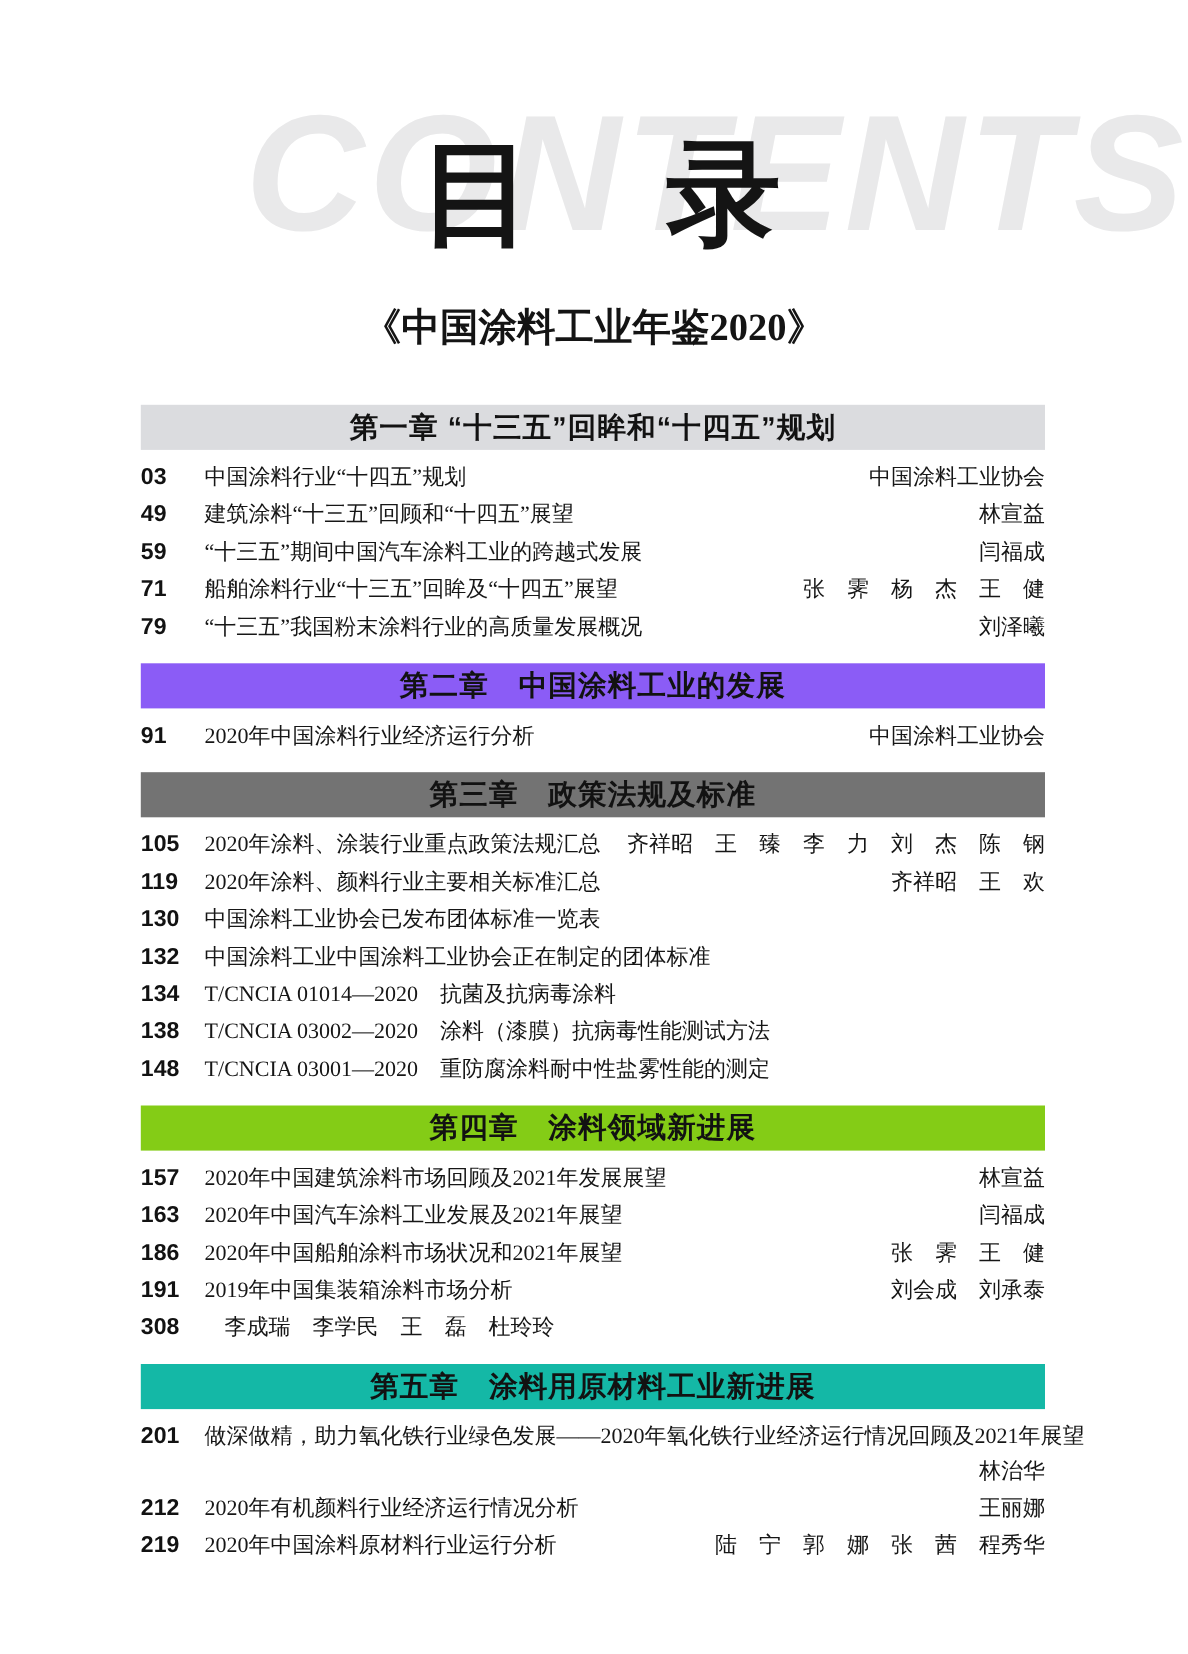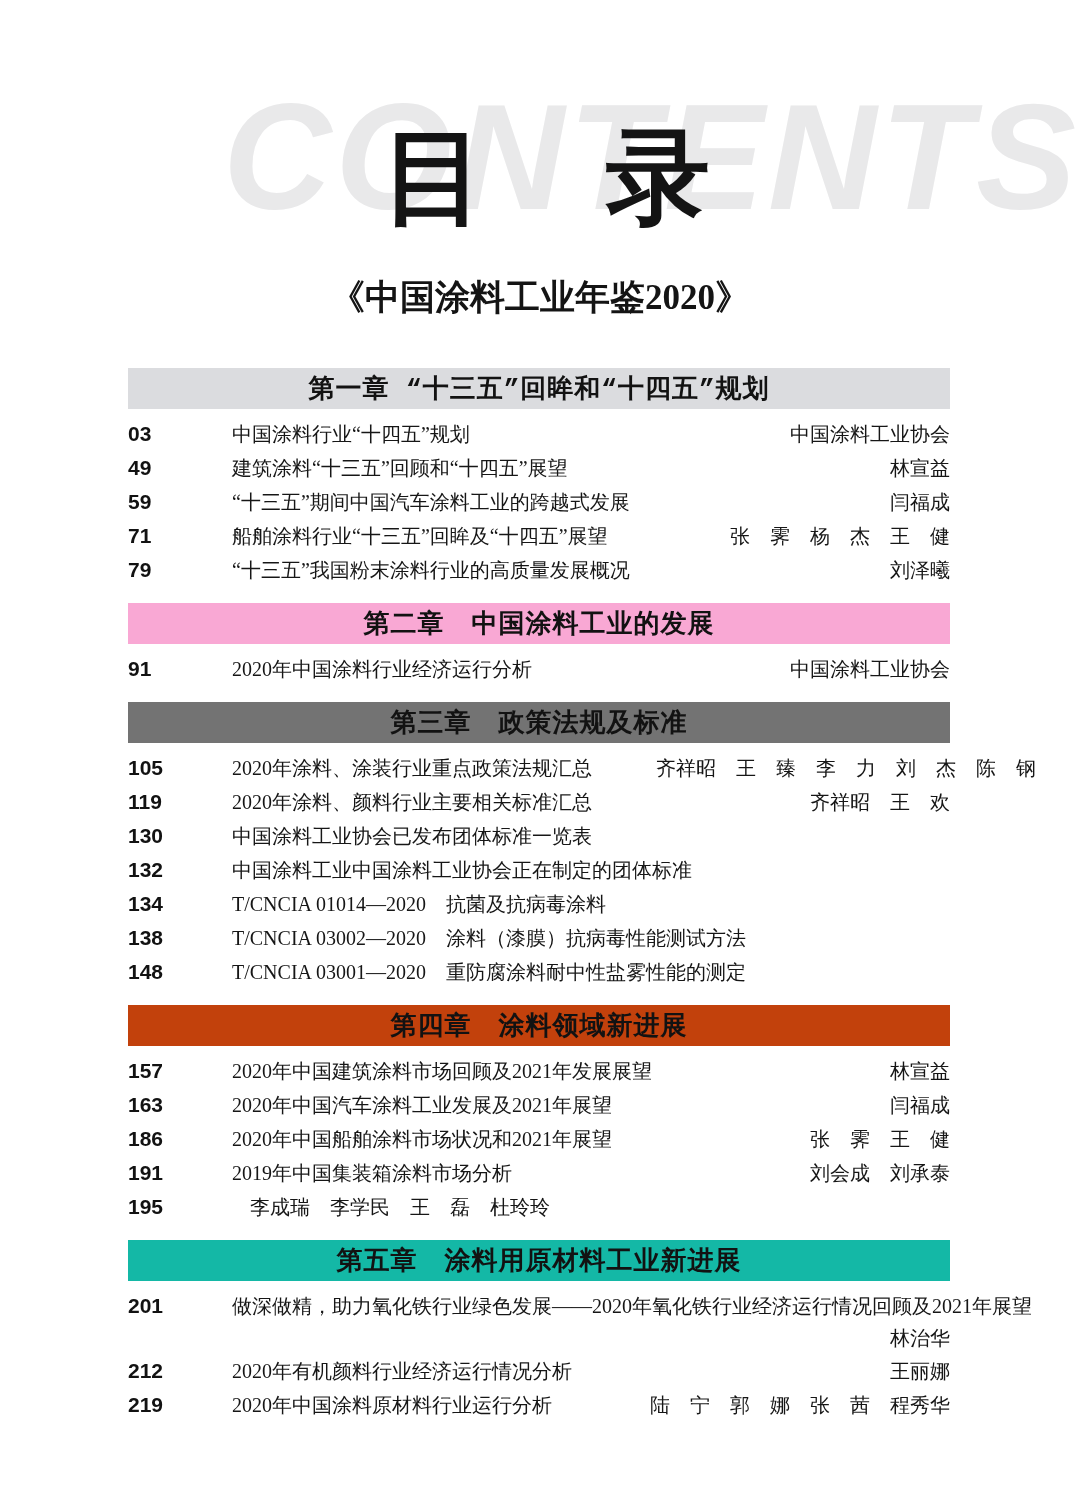--- a/index.html
+++ b/index.html
@@ -53,21 +53,21 @@
     height:41px;
     display:flex;align-items:center;justify-content:center;
     font-family:"Liberation Sans",sans-serif;
     font-weight:bold;font-size:26px;
     color:#121212;
     letter-spacing:1px;
   }
   .entries{padding:8px 0 6px 0;}
   .entry{
     display:flex;align-items:baseline;
-    line-height:33px;font-size:20px;gap:46px;
+    line-height:33px;font-size:20px;
   }
   .num{
     flex:none;width:58px;
     font-family:"Liberation Sans",sans-serif;
     font-weight:bold;font-size:21px;
     color:#121212;
   }
   .etitle{
     flex:1;
     font-family:"Liberation Serif",serif;
@@ -97,21 +97,21 @@
   </header>
 
   <div class="subtitle-row">
     <span class="rule"></span>
     <span class="subtitle">《中国涂料工业年鉴2020》</span>
     <span class="rule"></span>
   </div>
 
   <main id="toc">
       <section class="chapter">
-        <div class="chap-band" style="background: rgb(219, 220, 223); font-family: Liberation Mono, monospace;">第一章 “十三五”回眸和“十四五”规划</div>
+        <div class="chap-band" style="background: rgb(219, 220, 223);">第一章 “十三五”回眸和“十四五”规划</div>
         <div class="entries">
           <div class="entry">
             <span class="num">03</span>
             <span class="etitle">中国涂料行业“十四五”规划</span>
             <span class="eauthors">中国涂料工业协会</span>
           </div>
           <div class="entry">
             <span class="num">49</span>
             <span class="etitle">建筑涂料“十三五”回顾和“十四五”展望</span>
             <span class="eauthors">林宣益</span>
@@ -127,21 +127,21 @@
             <span class="eauthors">张　霁　杨　杰　王　健</span>
           </div>
           <div class="entry">
             <span class="num">79</span>
             <span class="etitle">“十三五”我国粉末涂料行业的高质量发展概况</span>
             <span class="eauthors">刘泽曦</span>
           </div>
         </div>
       </section>
       <section class="chapter">
-        <div class="chap-band" style="background: #f9a8d4;">第二章　中国涂料工业的发展</div>
+        <div class="chap-band" style="background: #8b5cf6;">第二章　中国涂料工业的发展</div>
         <div class="entries">
           <div class="entry">
             <span class="num">91</span>
             <span class="etitle">2020年中国涂料行业经济运行分析</span>
             <span class="eauthors">中国涂料工业协会</span>
           </div>
         </div>
       </section>
       <section class="chapter">
         <div class="chap-band" style="background: #737373;">第三章　政策法规及标准</div>
@@ -172,21 +172,21 @@
             <span class="num">138</span>
             <span class="etitle">T/CNCIA 03002—2020　涂料（漆膜）抗病毒性能测试方法</span>
           </div>
           <div class="entry">
             <span class="num">148</span>
             <span class="etitle">T/CNCIA 03001—2020　重防腐涂料耐中性盐雾性能的测定</span>
           </div>
         </div>
       </section>
       <section class="chapter">
-        <div class="chap-band" style="background: #c2410c;">第四章　涂料领域新进展</div>
+        <div class="chap-band" style="background: #84cc16;">第四章　涂料领域新进展</div>
         <div class="entries">
           <div class="entry">
             <span class="num">157</span>
             <span class="etitle">2020年中国建筑涂料市场回顾及2021年发展展望</span>
             <span class="eauthors">林宣益</span>
           </div>
           <div class="entry">
             <span class="num">163</span>
             <span class="etitle">2020年中国汽车涂料工业发展及2021年展望</span>
             <span class="eauthors">闫福成</span>
@@ -195,21 +195,21 @@
             <span class="num">186</span>
             <span class="etitle">2020年中国船舶涂料市场状况和2021年展望</span>
             <span class="eauthors">张　霁　王　健</span>
           </div>
           <div class="entry">
             <span class="num">191</span>
             <span class="etitle">2019年中国集装箱涂料市场分析</span>
             <span class="eauthors">刘会成　刘承泰</span>
           </div>
           <div class="entry">
-            <span class="num">195</span>
+            <span class="num">308</span>
             <span class="eauthors">李成瑞　李学民　王　磊　杜玲玲</span>
           </div>
         </div>
       </section>
       <section class="chapter">
         <div class="chap-band" style="background: #14b8a6;">第五章　涂料用原材料工业新进展</div>
         <div class="entries">
           <div class="entry">
             <span class="num">201</span>
             <span class="etitle">做深做精，助力氧化铁行业绿色发展——2020年氧化铁行业经济运行情况回顾及2021年展望</span>

